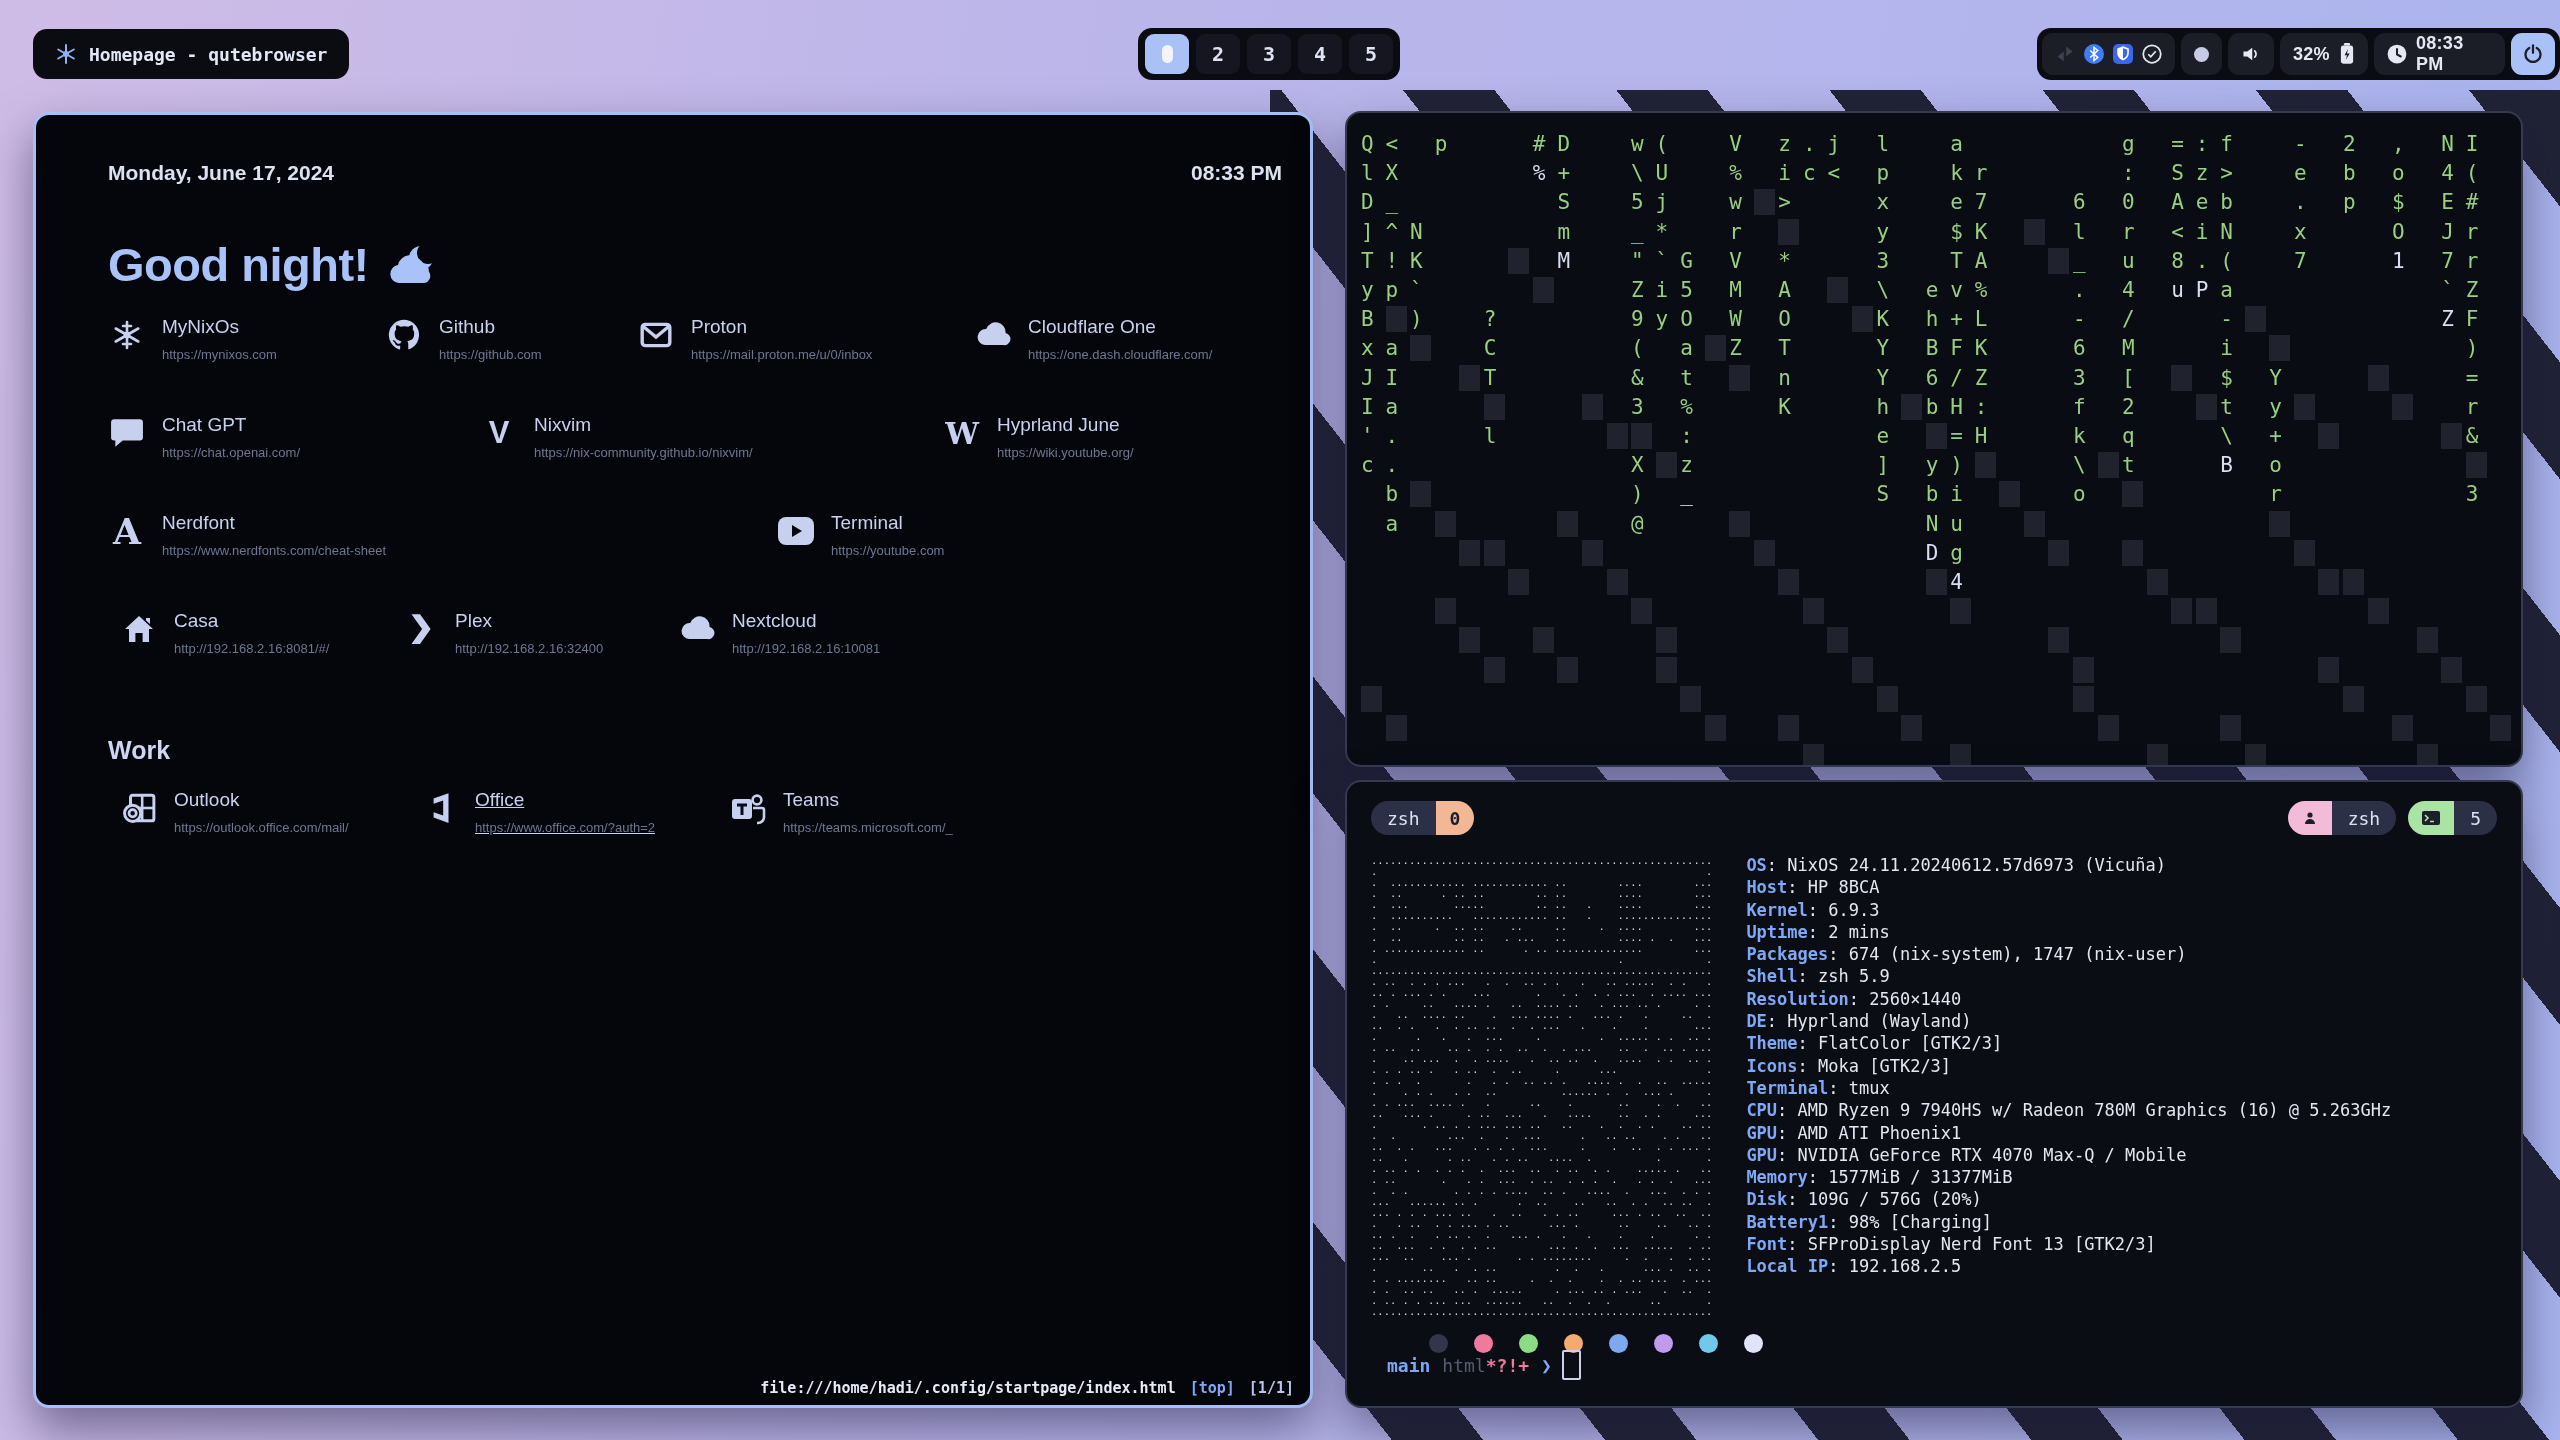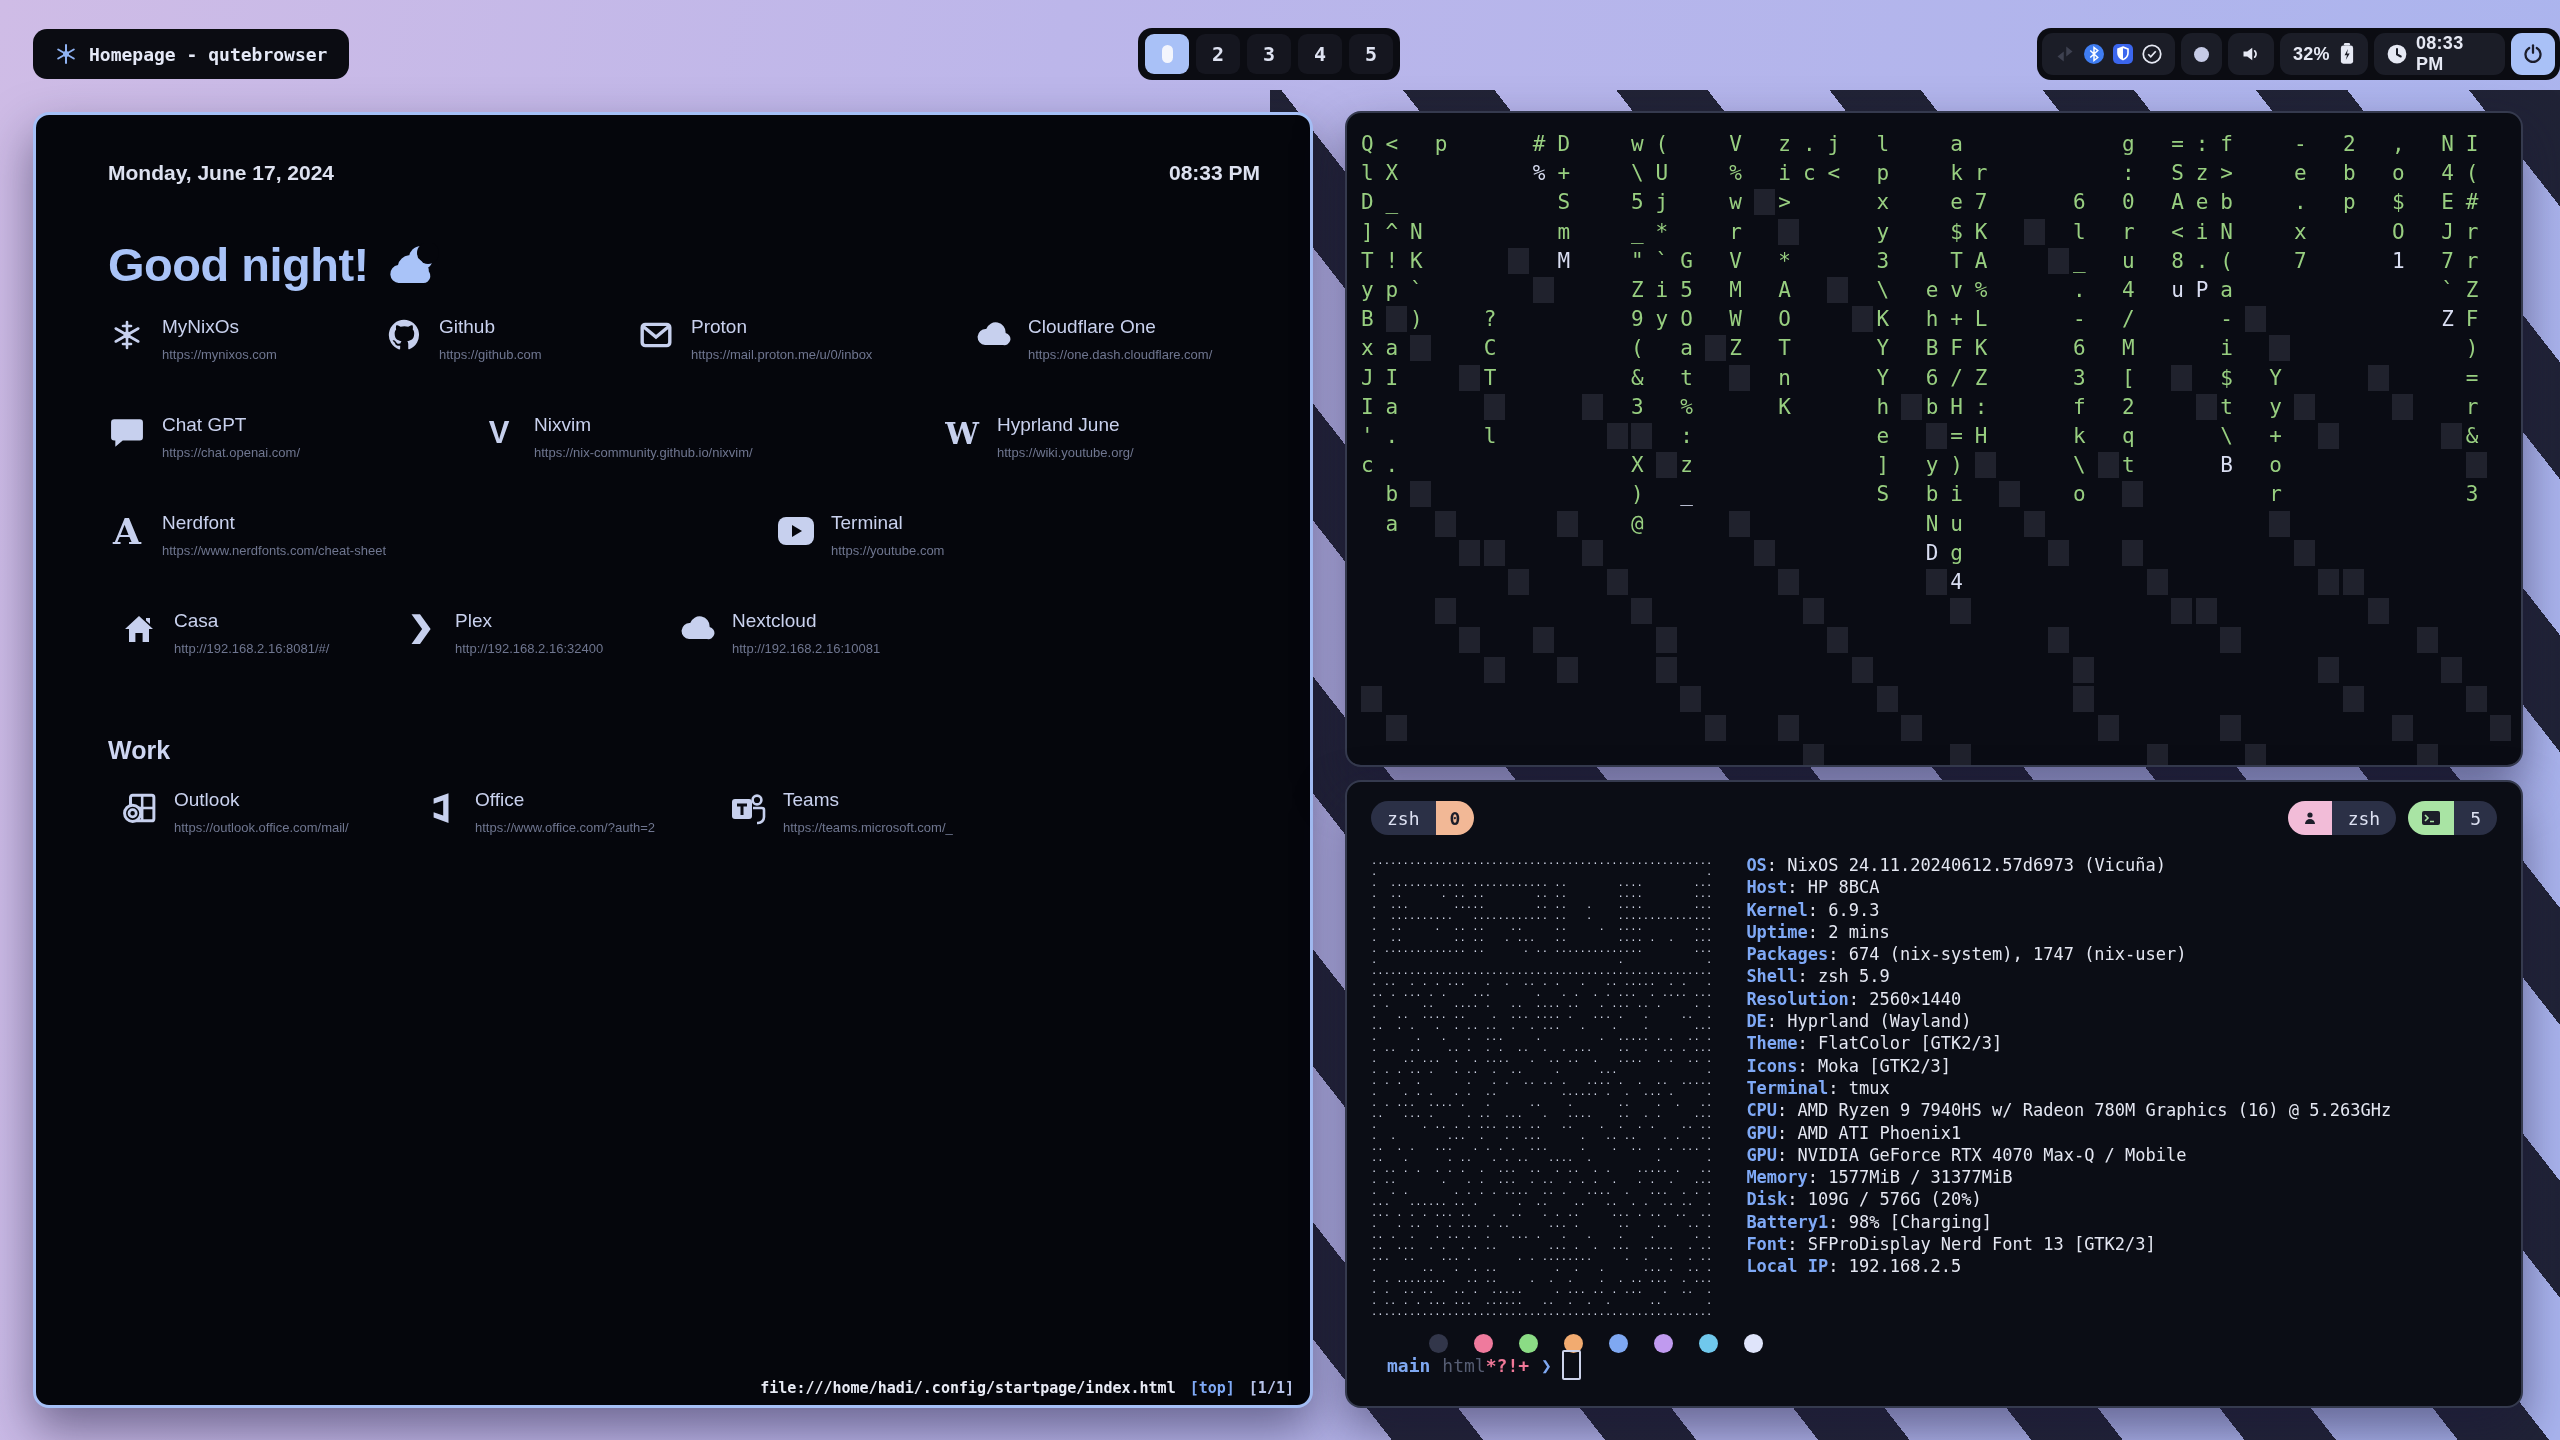--- a/index.html
+++ b/index.html
@@ -33,21 +33,21 @@
        align-items:center;justify-content:center;cursor:pointer;}
   .lav-dot{width:15px;height:15px;border-radius:50%;background:#c6cbe6;}
   
   .window{position:absolute;border-radius:16px;z-index:2;box-shadow:0 22px 48px rgba(28,24,58,.5);}
   .browser{left:33px;top:112px;width:1280px;height:1296px;background:#05060c;
            border:3px solid #a6c0f7;box-sizing:border-box;}
   .term{background:#0a0c14;border:2px solid #353a4e;box-sizing:border-box;}
   .matrix-term{left:1345px;top:111px;width:1178px;height:656px;overflow:hidden;border-radius:16px;}
   .fetch-term{left:1345px;top:780px;width:1178px;height:628px;overflow:hidden;border-radius:16px;background:#0b0d15;}
   
-  .b-inner{position:relative;width:100%;height:100%;padding:46px 50px 0 72px;box-sizing:border-box;color:#c9d1ee;}
+  .b-inner{position:relative;width:100%;height:100%;padding:46px 28px 0 72px;box-sizing:border-box;color:#c9d1ee;}
   .b-toprow{display:flex;justify-content:space-between;color:#dde1f0;font-size:21px;font-weight:bold;}
   .greeting-row{margin-top:52px;display:flex;align-items:center;gap:16px;}
   .greeting{color:#a9c3f8;font-size:47px;font-weight:bold;letter-spacing:-.5px;}
   .section h2{color:#ced6f2;font-size:25px;font-weight:bold;margin:0;}
   .sec-bm h2{margin-top:60px;}
   .sec-home h2{margin-top:74px;}
   .sec-work h2{margin-top:72px;}
   .brow{position:relative;height:54px;margin-top:24px;margin-bottom:44px;}
   .bm{position:absolute;top:0;display:flex;gap:16px;cursor:pointer;}
   .bm .ic{width:38px;height:38px;display:flex;align-items:center;justify-content:center;color:#c7d0ee;}
@@ -56,21 +56,21 @@
   .serifG{font-family:"DejaVu Serif",serif;font-size:30px;color:#c7d0ee;font-weight:bold;}
   .vimV{font-size:31px;font-weight:bold;color:#c7d0ee;}
   
   .s0r0 .bm:nth-child(1){left:0;}  .s0r0 .bm:nth-child(2){left:277px;}
   .s0r0 .bm:nth-child(3){left:529px;} .s0r0 .bm:nth-child(4){left:866px;}
   .s0r1 .bm:nth-child(1){left:0;}  .s0r1 .bm:nth-child(2){left:372px;}
   .s0r1 .bm:nth-child(3){left:835px;}
   .s0r2 .bm:nth-child(1){left:0;}  .s0r2 .bm:nth-child(2){left:669px;}
   .s1r0 .bm:nth-child(1){left:12px;} .s1r0 .bm:nth-child(2){left:293px;}
   .s1r0 .bm:nth-child(3){left:570px;}
-  .s2r0 .bm:nth-child(1){left:12px;} .s2r0 .bm:nth-child(2){left:313px;}
+  .s2r0 .bm:nth-child(1){left:12px;} .s2r0 .bm:nth-child(2){left:313px;text-decoration:underline;}
   .s2r0 .bm:nth-child(3){left:621px;}
   .statusbar{position:absolute;right:16px;bottom:8px;font-family:"DejaVu Sans Mono",monospace;
              font-size:15px;color:#e8ebf5;font-weight:bold;}
   .statusbar .mode{color:#7fa9f6;margin-left:14px;}
   .statusbar .cnt{color:#b9c4ea;margin-left:14px;}
   
   .mx{position:relative;width:100%;height:100%;font-family:"DejaVu Sans Mono",monospace;}
   .mx span{position:absolute;font-size:21px;line-height:27px;color:#98cf80;}
   .mx span.head{color:#d9def2;}
   .mx i.blk{position:absolute;width:21px;height:26px;background:#20222d;}

